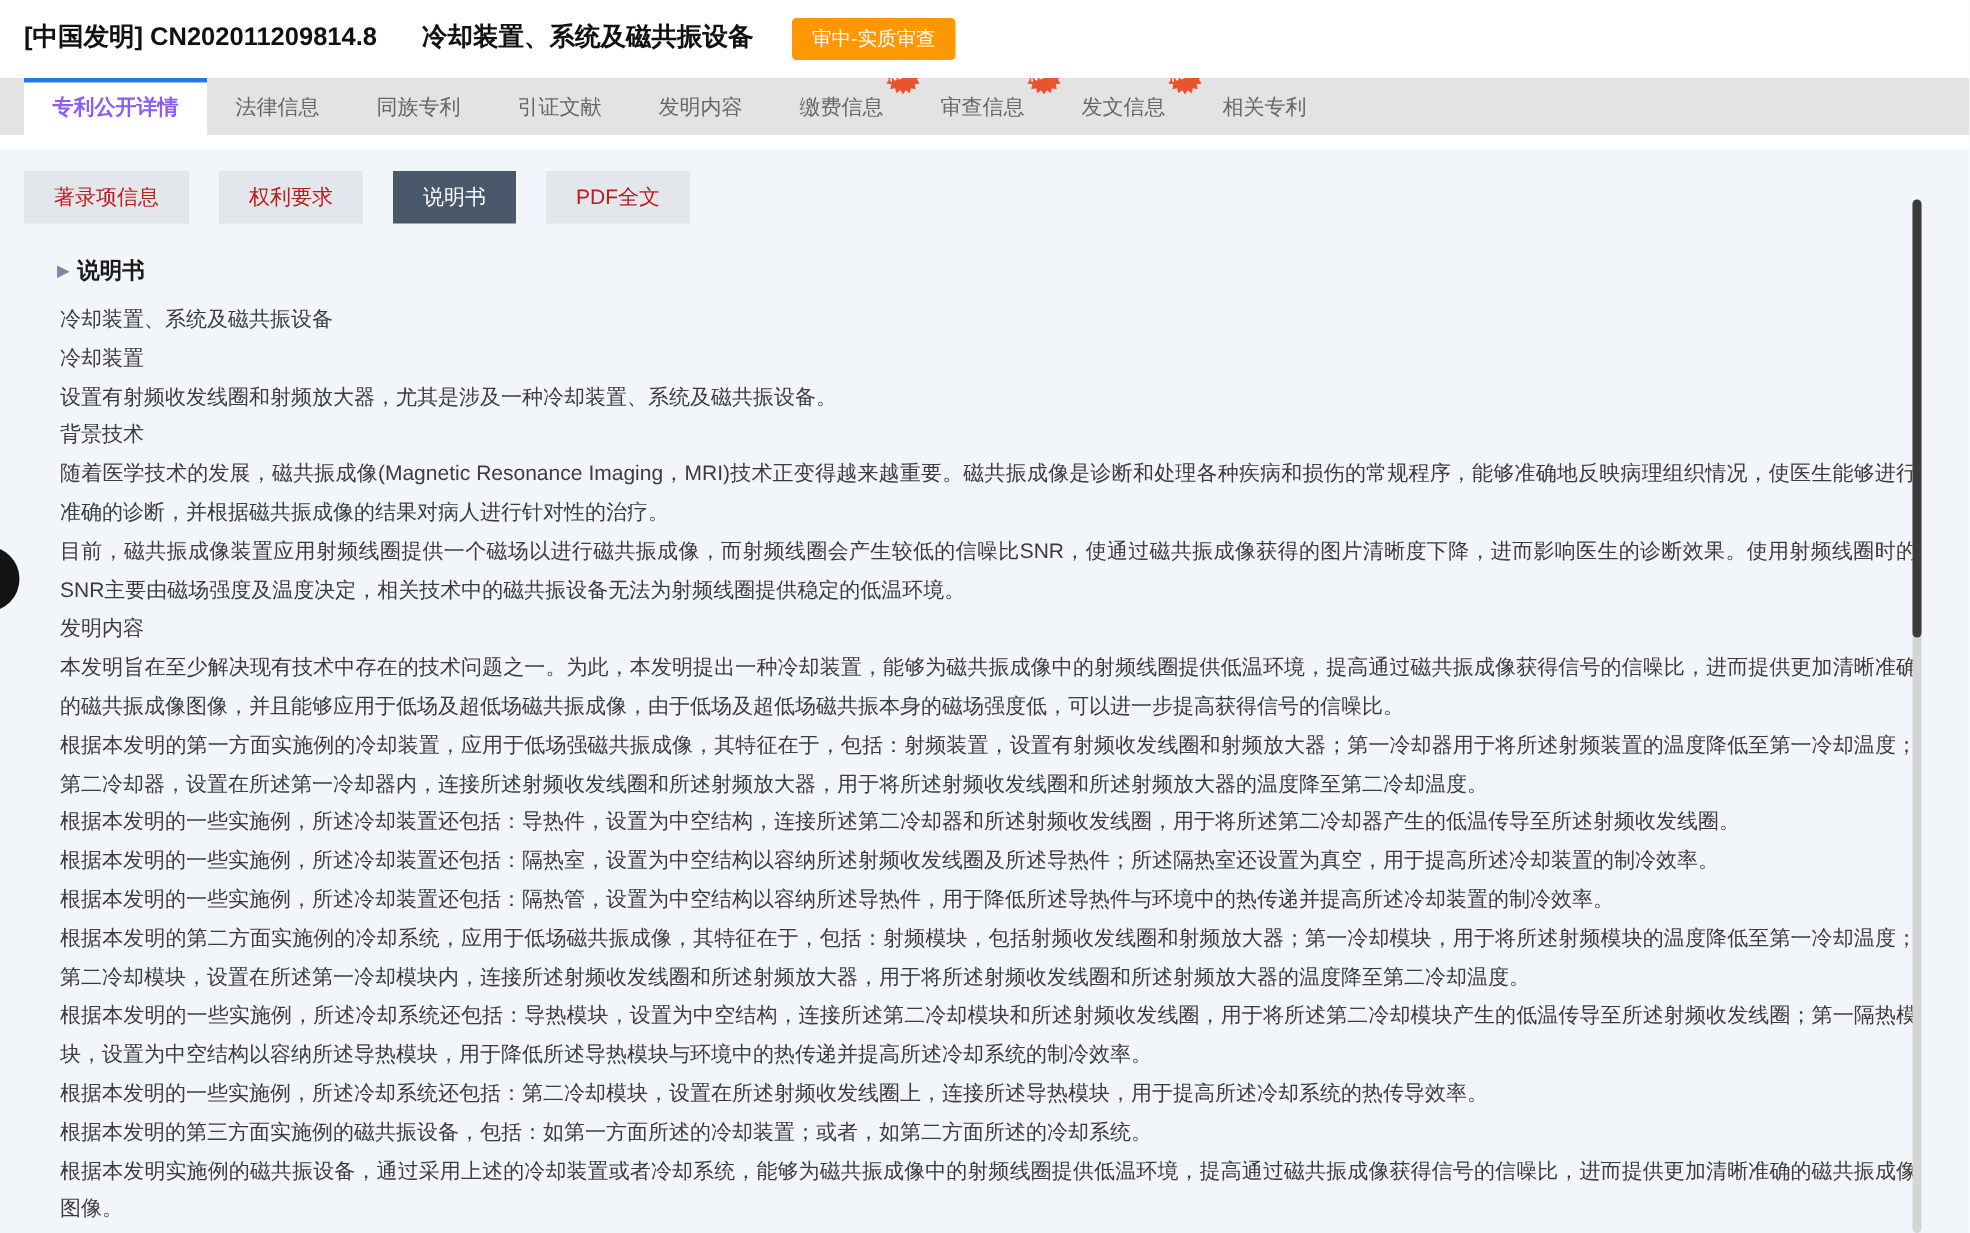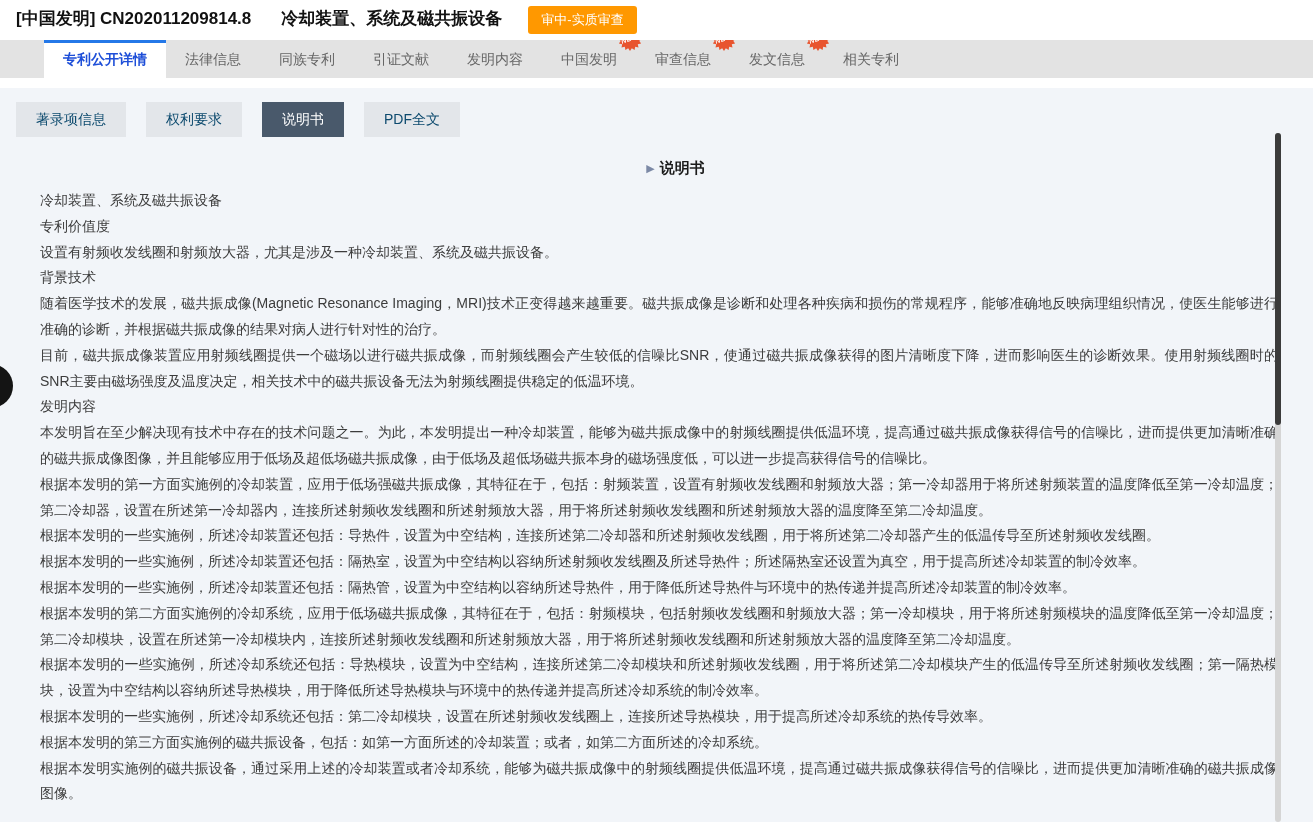--- a/index.html
+++ b/index.html
@@ -1,47 +1,47 @@
 <!DOCTYPE html>
 <html><head>
 <meta charset="utf-8">
 <style>
   * { margin:0; padding:0; box-sizing:border-box; }
   html,body { width:1313px; height:822px; overflow:hidden; }
   body { font-family:"Liberation Sans","DejaVu Sans",sans-serif; }
   .page { position:relative; width:1313px; height:822px; background:#f2f5f9; overflow:hidden; }
 
   
-  .header { height:40px; background:#ffffff; display:flex; align-items:center; padding-left:16px; position:relative; z-index:3; }
+  .header { height:52px; background:#ffffff; display:flex; align-items:center; padding-left:16px; position:relative; z-index:3; }
   .title { font-size:17px; font-weight:bold; color:#111; white-space:nowrap; }
   .title .t-name { margin-left:30px; }
   .status-badge { display:inline-block; margin-left:26px; background:#ff9800; color:#fff;
     font-size:13px; line-height:28px; padding:0 13px; border-radius:3px; font-weight:normal; }
 
   
   .tab-bar { position:relative; height:38px; background:#e3e3e3; display:flex; align-items:flex-start; padding-left:16px; z-index:2; }
   .tab { position:relative; height:38px; line-height:38px; padding:0 19px; font-size:14px; color:#666; cursor:pointer; white-space:nowrap; }
-  .tab.active { background:#fff; border-top:3px solid #2478e8; height:48px; line-height:33px; color:#1d4ed8; font-weight:bold;margin-left:28px; }
+  .tab.active { background:#fff; border-top:3px solid #2478e8; height:48px; line-height:33px; color:#8b5cf6; font-weight:bold; }
   .tab-strip { height:10px; background:#fff; }
 
   .new-badge { display:none; position:absolute; top:-13px; right:-6px; width:24px; height:24px;
     background:#e8542e; color:#fff; font-size:7px; font-weight:bold;
     clip-path:polygon(100% 50%,88.3% 57.6%,96.2% 69.1%,82.4% 71.7%,85.4% 85.4%,71.7% 82.4%,69.1% 96.2%,57.6% 88.3%,50% 100%,42.4% 88.3%,30.9% 96.2%,28.3% 82.4%,14.6% 85.4%,17.6% 71.7%,3.8% 69.1%,11.7% 57.6%,0% 50%,11.7% 42.4%,3.8% 30.9%,17.6% 28.3%,14.6% 14.6%,28.3% 17.6%,30.9% 3.8%,42.4% 11.7%,50% 0%,57.6% 11.7%,69.1% 3.8%,71.7% 17.6%,85.4% 14.6%,82.4% 28.3%,96.2% 30.9%,88.3% 42.4%);
     z-index:5; }
   .new-badge.show { display:flex; align-items:center; justify-content:center; }
   .new-badge span { transform:rotate(-18deg); letter-spacing:0.5px; }
 
   
   .content { position:relative; padding:14px 0 0 16px; }
   .subtabs { display:flex; }
   .subtab { height:35px; line-height:35px; padding:0 20px; margin-right:20px; background:#e3e6ea;
-    color:#0c4a6e; font-size:14px; cursor:pointer; white-space:nowrap; }
+    color:#b91c1c; font-size:14px; cursor:pointer; white-space:nowrap; }
   .subtab.active { background:#49596b; color:#fff; }
 
-  .section-heading { margin:22px 0 0 22px; font-size:15px; font-weight:bold; color:#1b1b1b;text-align:center; }
+  .section-heading { margin:22px 0 0 22px; font-size:15px; font-weight:bold; color:#1b1b1b; }
   .section-heading .tri { color:#7c89a6; font-size:11px; margin-right:5px; vertical-align:1px; }
 
   .paragraphs { margin:10px 35px 0 24px; }
   .paragraphs p { font-size:14px; line-height:25.8px; color:#3c3c3c; text-align:justify; }
 
   
   .scroll-track { position:absolute; top:133px; bottom:0; right:32px; width:6px; background:#d5d5d5; border-radius:3px; z-index:6; }
   .scroll-thumb { position:absolute; top:0; left:0; width:6px; height:292px; background:#3b3b3b; border-radius:3px; }
 
   
@@ -79,21 +79,21 @@
         <span>引证文献</span>
         
       </div>
 
       <div class="tab">
         <span>发明内容</span>
         
       </div>
 
       <div class="tab">
-        <span>中国发明</span>
+        <span>缴费信息</span>
         <i class="new-badge show">
           <span>NEW</span>
         </i>
       </div>
 
       <div class="tab">
         <span>审查信息</span>
         <i class="new-badge show">
           <span>NEW</span>
         </i>
@@ -137,21 +137,21 @@
     </div>
 
     <div class="section-heading">
       <span class="tri">▶</span><span>说明书</span>
     </div>
 
     <div class="paragraphs">
 
         <p>冷却装置、系统及磁共振设备</p>
 
-        <p>专利价值度</p>
+        <p>冷却装置</p>
 
         <p>设置有射频收发线圈和射频放大器，尤其是涉及一种冷却装置、系统及磁共振设备。</p>
 
         <p>背景技术</p>
 
         <p>随着医学技术的发展，磁共振成像(Magnetic Resonance Imaging，MRI)技术正变得越来越重要。磁共振成像是诊断和处理各种疾病和损伤的常规程序，能够准确地反映病理组织情况，使医生能够进行准确的诊断，并根据磁共振成像的结果对病人进行针对性的治疗。</p>
 
         <p>目前，磁共振成像装置应用射频线圈提供一个磁场以进行磁共振成像，而射频线圈会产生较低的信噪比SNR，使通过磁共振成像获得的图片清晰度下降，进而影响医生的诊断效果。使用射频线圈时的SNR主要由磁场强度及温度决定，相关技术中的磁共振设备无法为射频线圈提供稳定的低温环境。</p>
 
         <p>发明内容</p>

